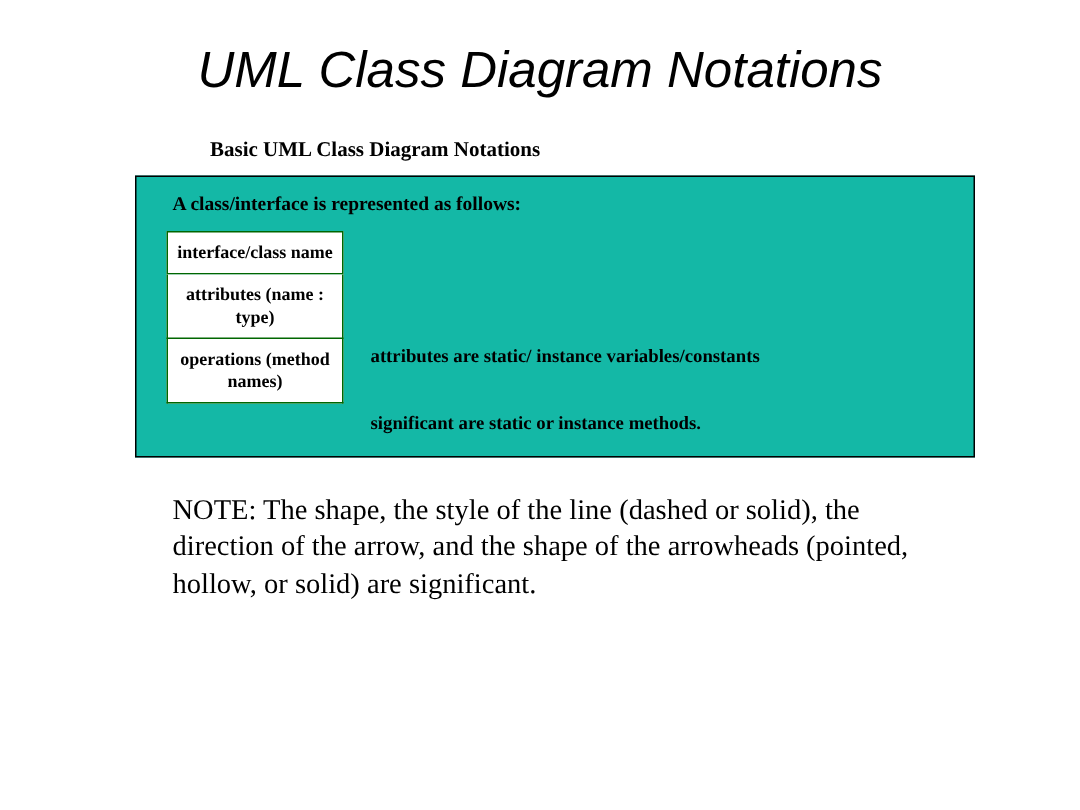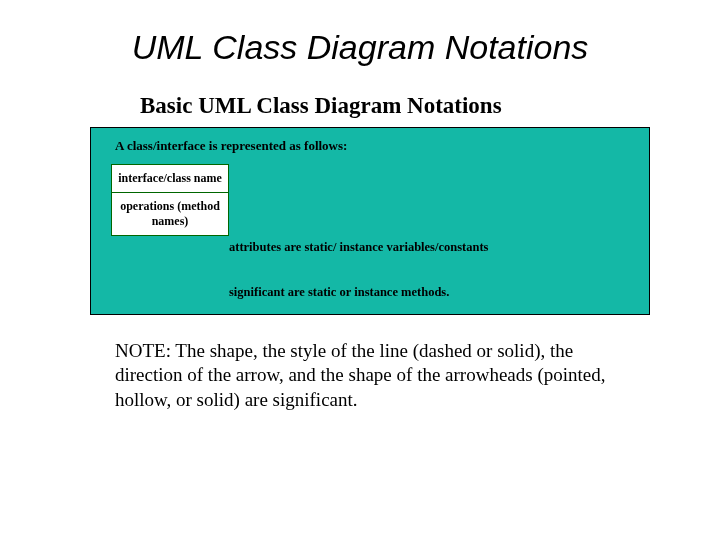--- a/index.html
+++ b/index.html
@@ -20,21 +20,21 @@
     font-family: Arial, sans-serif;
     font-style: italic;
   }
   .figure-area {
     width: 560px;
     margin-left: 90px;
   }
   .figure-title {
     font-family: "Times New Roman", serif;
     font-weight: bold;
-    font-size: 23px;
+    font-size: 14px;
     padding: 6px 0 8px 50px;
   }
   .figure-box {
     background: #14b8a6;
     border: 1px solid #000;
     padding: 10px 12px 14px 16px;
   }
   .intro-line {
     font-family: "Times New Roman", serif;
     font-weight: bold;
@@ -44,20 +44,21 @@
   }
   .content-row {
     display: flex;
     align-items: stretch;
   }
   .class-box {
     width: 118px;
     display: flex;
     flex-direction: column;
     margin-left: 4px;
+    margin-right: 18px;
   }
   .compartment {
     border: 1px solid #006600;
     background: #ffffff;
     text-align: center;
     font-family: "Times New Roman", serif;
     font-weight: bold;
     font-size: 12px;
     line-height: 1.25;
     padding: 6px 4px;
@@ -96,20 +97,21 @@
 
 <div class="figure-area">
   <div class="figure-title">Basic UML Class Diagram Notations</div>
 
   <div class="figure-box">
     <div class="intro-line">A class/interface is represented as follows:</div>
 
     <div class="content-row">
       <div class="class-box">
         <div class="compartment">interface/class name</div>
+        <div class="compartment">attributes (name : type)</div>
         <div class="compartment">operations (method names)</div>
       </div>
       <div class="right-col">
         <div class="right-label attr">attributes are static/ instance variables/constants</div>
         <div class="right-label ops">significant are static or instance methods.</div>
       </div>
     </div>
   </div>
 </div>
 

